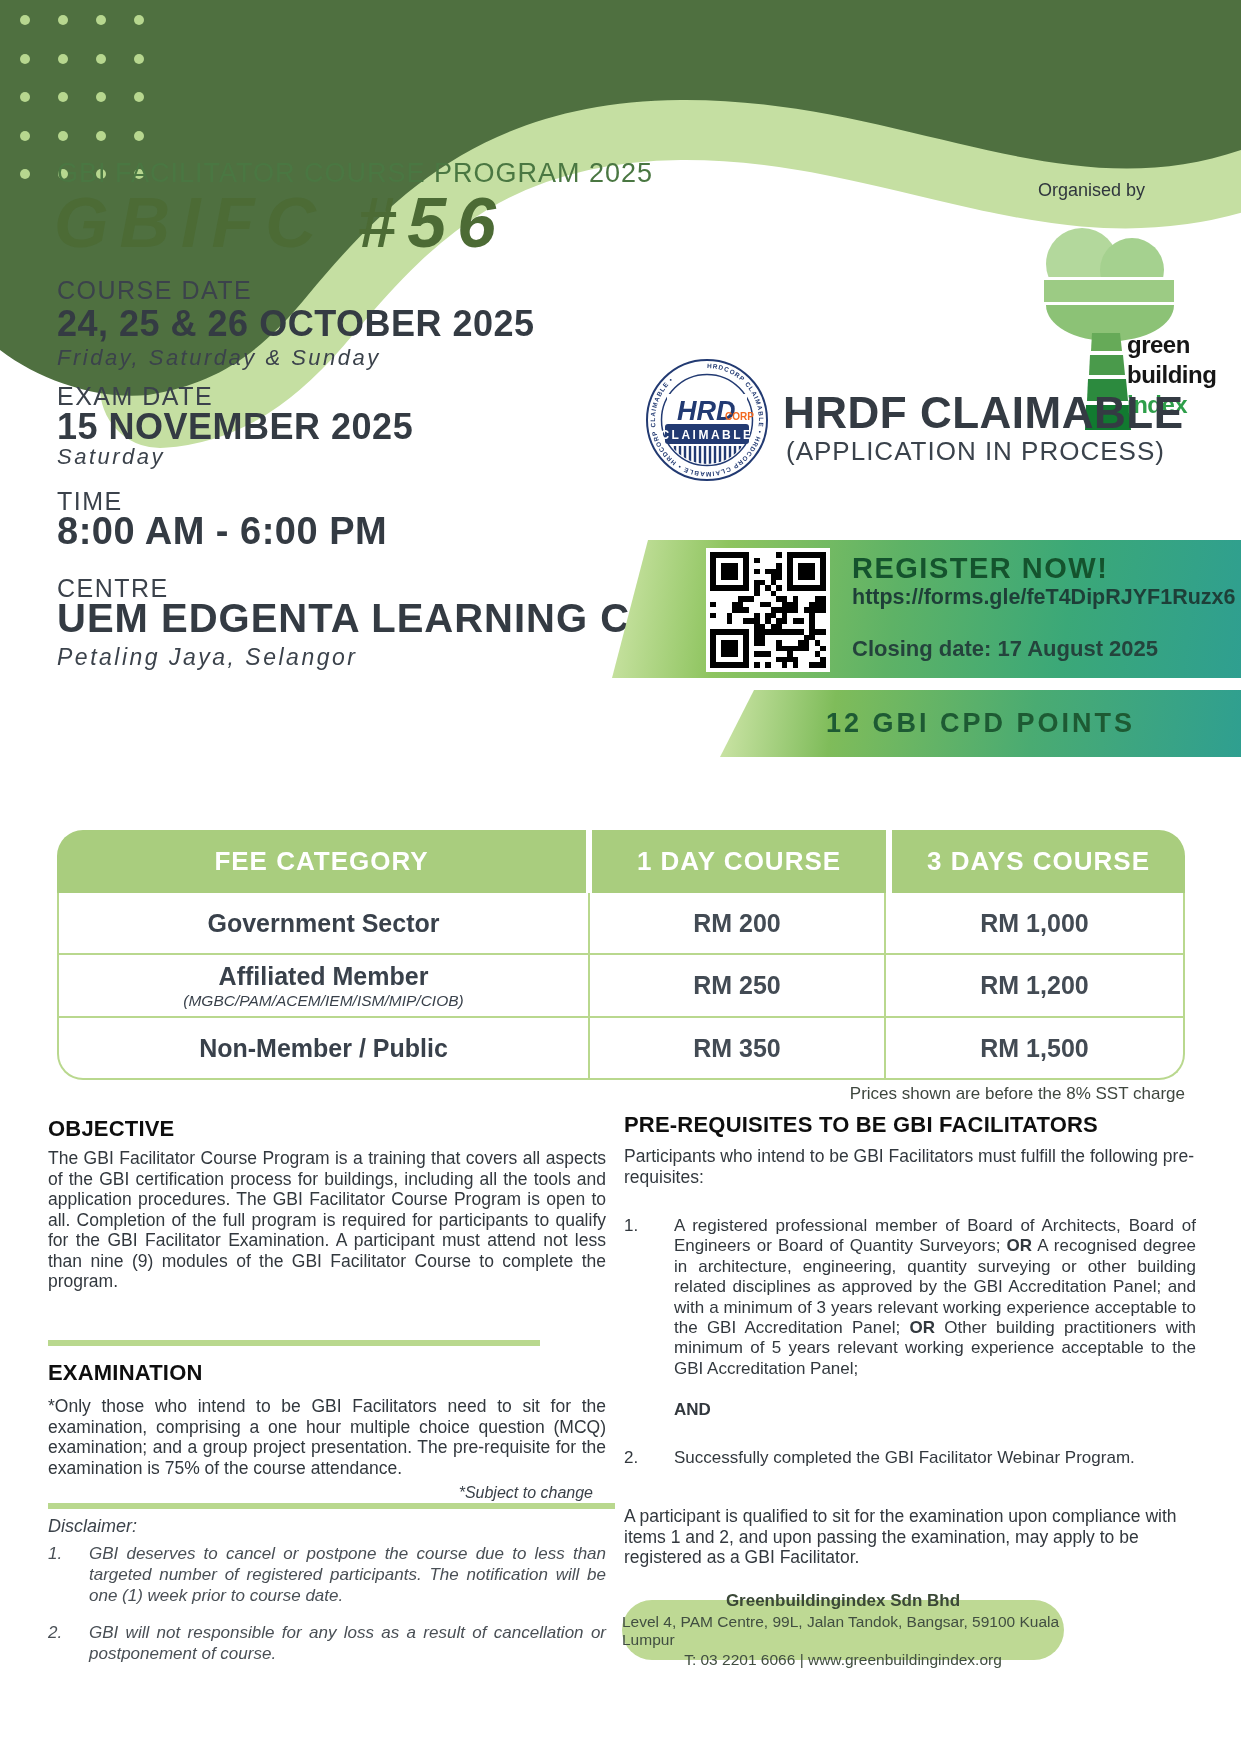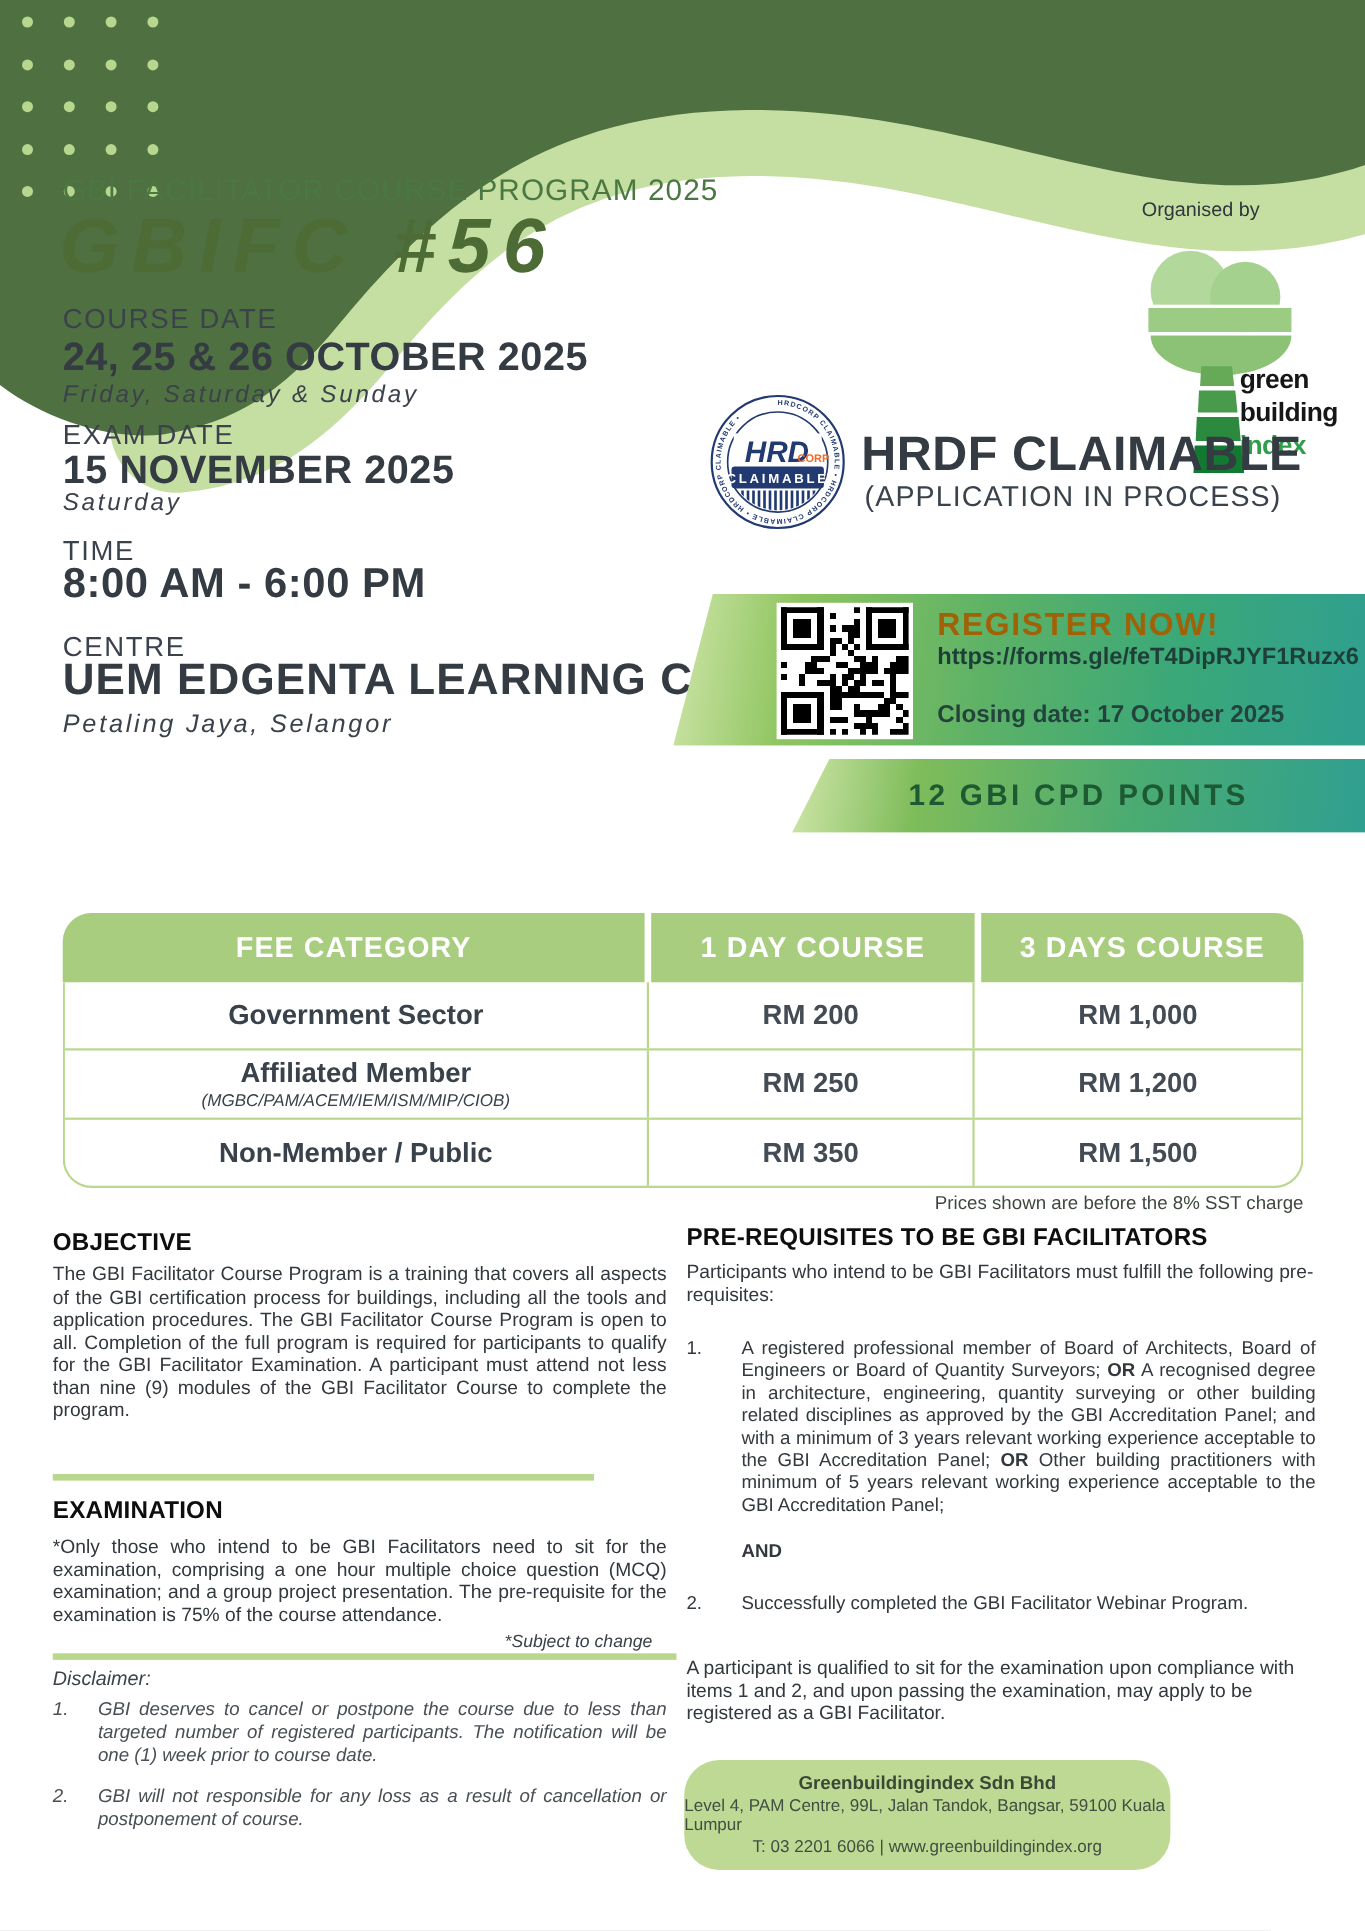--- a/index.html
+++ b/index.html
@@ -20,21 +20,21 @@
 
   .organised-by{left:1038px;top:180px;font-size:18px;color:#2f363d;}
 
   .hrdf-title{left:783px;top:388px;font-size:44px;font-weight:800;color:#343b43;letter-spacing:0.5px;}
   .hrdf-sub{left:786px;top:436px;font-size:26px;letter-spacing:1px;color:#3a424b;}
 
   .register-banner{left:612px;top:540px;width:629px;height:138px;
      background:linear-gradient(98deg,#cfe6a9 0%,#8ec45f 18%,#5eb266 45%,#3ba878 72%,#2f9f90 100%);
      clip-path:polygon(36px 0,100% 0,100% 100%,0 100%);}
   .qr-box{left:706px;top:548px;width:124px;height:124px;background:#ffffff;padding:4px;box-sizing:border-box;}
-  .reg-heading{left:852px;top:552px;font-size:29px;font-weight:800;letter-spacing:1.5px;color:#a16207;}
+  .reg-heading{left:852px;top:552px;font-size:29px;font-weight:800;letter-spacing:1.5px;color:#14532d;}
   .reg-url{left:852px;top:586px;width:396px;font-size:21.5px;font-weight:800;color:#1e3f38;word-break:break-all;line-height:23px;}
   .reg-closing{left:852px;top:636px;font-size:22px;font-weight:800;color:#24433c;}
 
   .cpd-banner{left:720px;top:690px;width:521px;height:67px;
      background:linear-gradient(98deg,#cfe6a9 0%,#7fbc5a 22%,#4aab72 60%,#2f9f90 100%);
      clip-path:polygon(34px 0,100% 0,100% 100%,0 100%);
      display:flex;align-items:center;justify-content:center;}
   .cpd-banner span{font-size:27px;font-weight:800;letter-spacing:3px;color:#1d5a33;}
 
   
@@ -66,21 +66,21 @@
   .disclaimer-head{font-size:18px;font-style:italic;color:#3c434b;}
   .disc-item{display:flex;font-size:17px;font-style:italic;color:#494f55;line-height:21px;}
   .disc-num{width:41px;flex:none;}
   .disc-text{flex:1;text-align:justify;}
 
   .pr-item{display:flex;font-size:17px;line-height:20.4px;color:#32383e;}
   .pr-num{width:50px;flex:none;}
   .pr-text{flex:1;text-align:justify;}
   .and-label{font-size:17px;font-weight:700;color:#32383e;}
 
-  .footer-box{left:622px;top:1600px;width:442px;height:100px;background:#bed994;border-radius:32px;
+  .footer-box{left:622px;top:1600px;width:442px;height:60px;background:#bed994;border-radius:32px;
      display:flex;flex-direction:column;align-items:center;justify-content:center;}
   .footer-company{font-size:17px;font-weight:700;color:#3a4836;}
   .footer-line{font-size:15.5px;color:#414e41;margin-top:2px;}
 
   
   .gbi-logo{left:1030px;top:220px;}
   .badge-svg{left:645px;top:358px;}
   .badge-hrd{font-size:27px;font-weight:800;font-style:italic;fill:#223a72;}
   .badge-corp{font-size:10px;font-weight:800;fill:#f26a21;}
   .badge-claimable{font-size:12px;font-weight:700;fill:#ffffff;letter-spacing:2.5px;}
@@ -328,21 +328,21 @@
         <rect x="10" y="20" width="1" height="1" fill="#000"></rect>
         <rect x="13" y="20" width="1" height="1" fill="#000"></rect>
         <rect x="15" y="20" width="1" height="1" fill="#000"></rect>
         <rect x="18" y="20" width="1" height="1" fill="#000"></rect>
         <rect x="19" y="20" width="1" height="1" fill="#000"></rect>
         <rect x="20" y="20" width="1" height="1" fill="#000"></rect>
       </svg>
   </div>
   <div class="abs reg-heading">REGISTER NOW!</div>
   <div class="abs reg-url">https://forms.gle/feT4DipRJYF1Ruzx6</div>
-  <div class="abs reg-closing">Closing date: 17 October 2025</div>
+  <div class="abs reg-closing">Closing date: 17 August 2025</div>
 
   <div class="abs cpd-banner">
     <span>12 GBI CPD POINTS</span>
   </div>
 
   <div class="abs fee-header">
     <div class="hcell c1">FEE CATEGORY</div>
     <div class="hcell c2">1 DAY COURSE</div>
     <div class="hcell c3">3 DAYS COURSE</div>
   </div>

